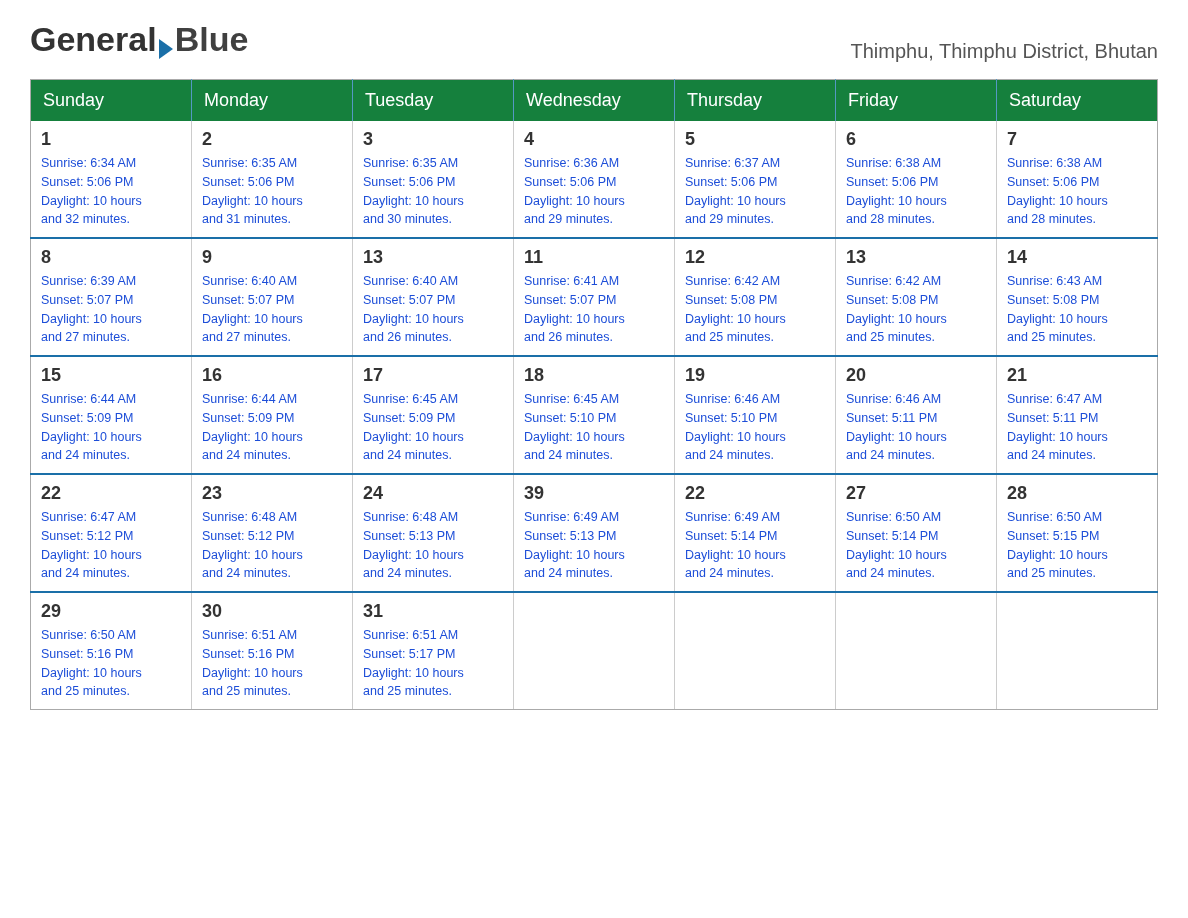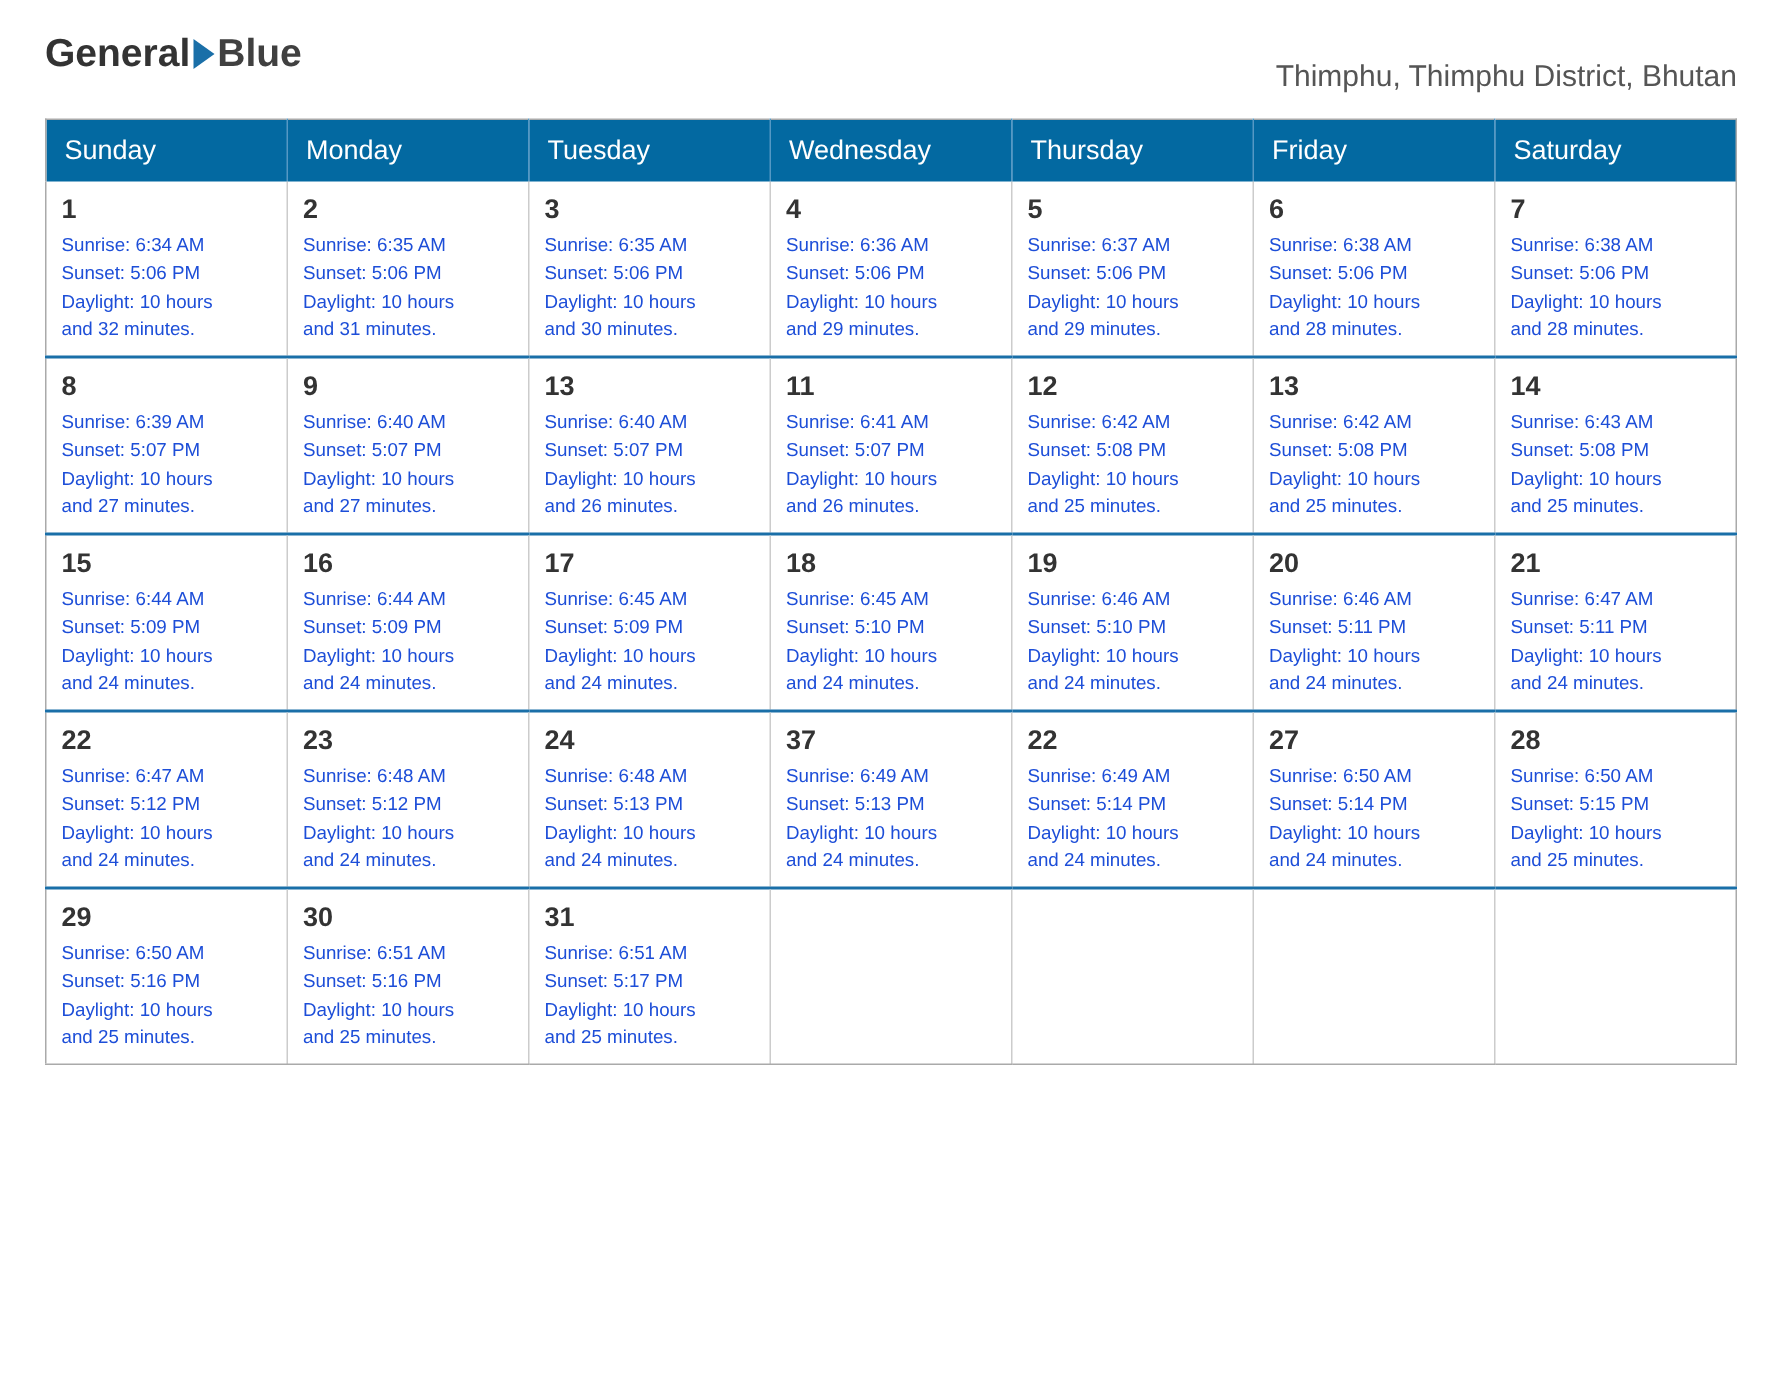--- a/index.html
+++ b/index.html
@@ -20,22 +20,22 @@
     }
 
     .logo-container {
       display: flex;
       flex-direction: column;
       align-items: flex-start;
     }
 
     .logo-text {
       display: flex;
-      align-items: center;
-      font-size: 26px;
+      align-items: flex-end;
+      font-size: 34px;
       font-weight: bold;
       color: #333;
     }
 
     .logo-general {
       color: #333;
     }
 
     .logo-arrow {
       display: inline-block;
@@ -69,21 +69,21 @@
       margin-top: 20px;
     }
 
     .calendar-table {
       width: 100%;
       border-collapse: collapse;
       border: 1px solid #aaa;
     }
 
     .calendar-table th {
-      background-color: #0369a1;
+      background-color: #15803d;
       color: white;
       padding: 10px 12px;
       text-align: left;
       font-size: 18px;
       font-weight: normal;
       border-right: 1px solid #5598c4;
     }
 
     .calendar-table th:last-child {
       border-right: none;
@@ -251,21 +251,21 @@
       </td>
         <td>
         <span class="day-number">23</span>
         <div class="day-info">Sunrise: 6:48 AM<br>Sunset: 5:12 PM<br>Daylight: 10 hours<br>and 24 minutes.</div>
       </td>
         <td>
         <span class="day-number">24</span>
         <div class="day-info">Sunrise: 6:48 AM<br>Sunset: 5:13 PM<br>Daylight: 10 hours<br>and 24 minutes.</div>
       </td>
         <td>
-        <span class="day-number">37</span>
+        <span class="day-number">39</span>
         <div class="day-info">Sunrise: 6:49 AM<br>Sunset: 5:13 PM<br>Daylight: 10 hours<br>and 24 minutes.</div>
       </td>
         <td>
         <span class="day-number">22</span>
         <div class="day-info">Sunrise: 6:49 AM<br>Sunset: 5:14 PM<br>Daylight: 10 hours<br>and 24 minutes.</div>
       </td>
         <td>
         <span class="day-number">27</span>
         <div class="day-info">Sunrise: 6:50 AM<br>Sunset: 5:14 PM<br>Daylight: 10 hours<br>and 24 minutes.</div>
       </td>

